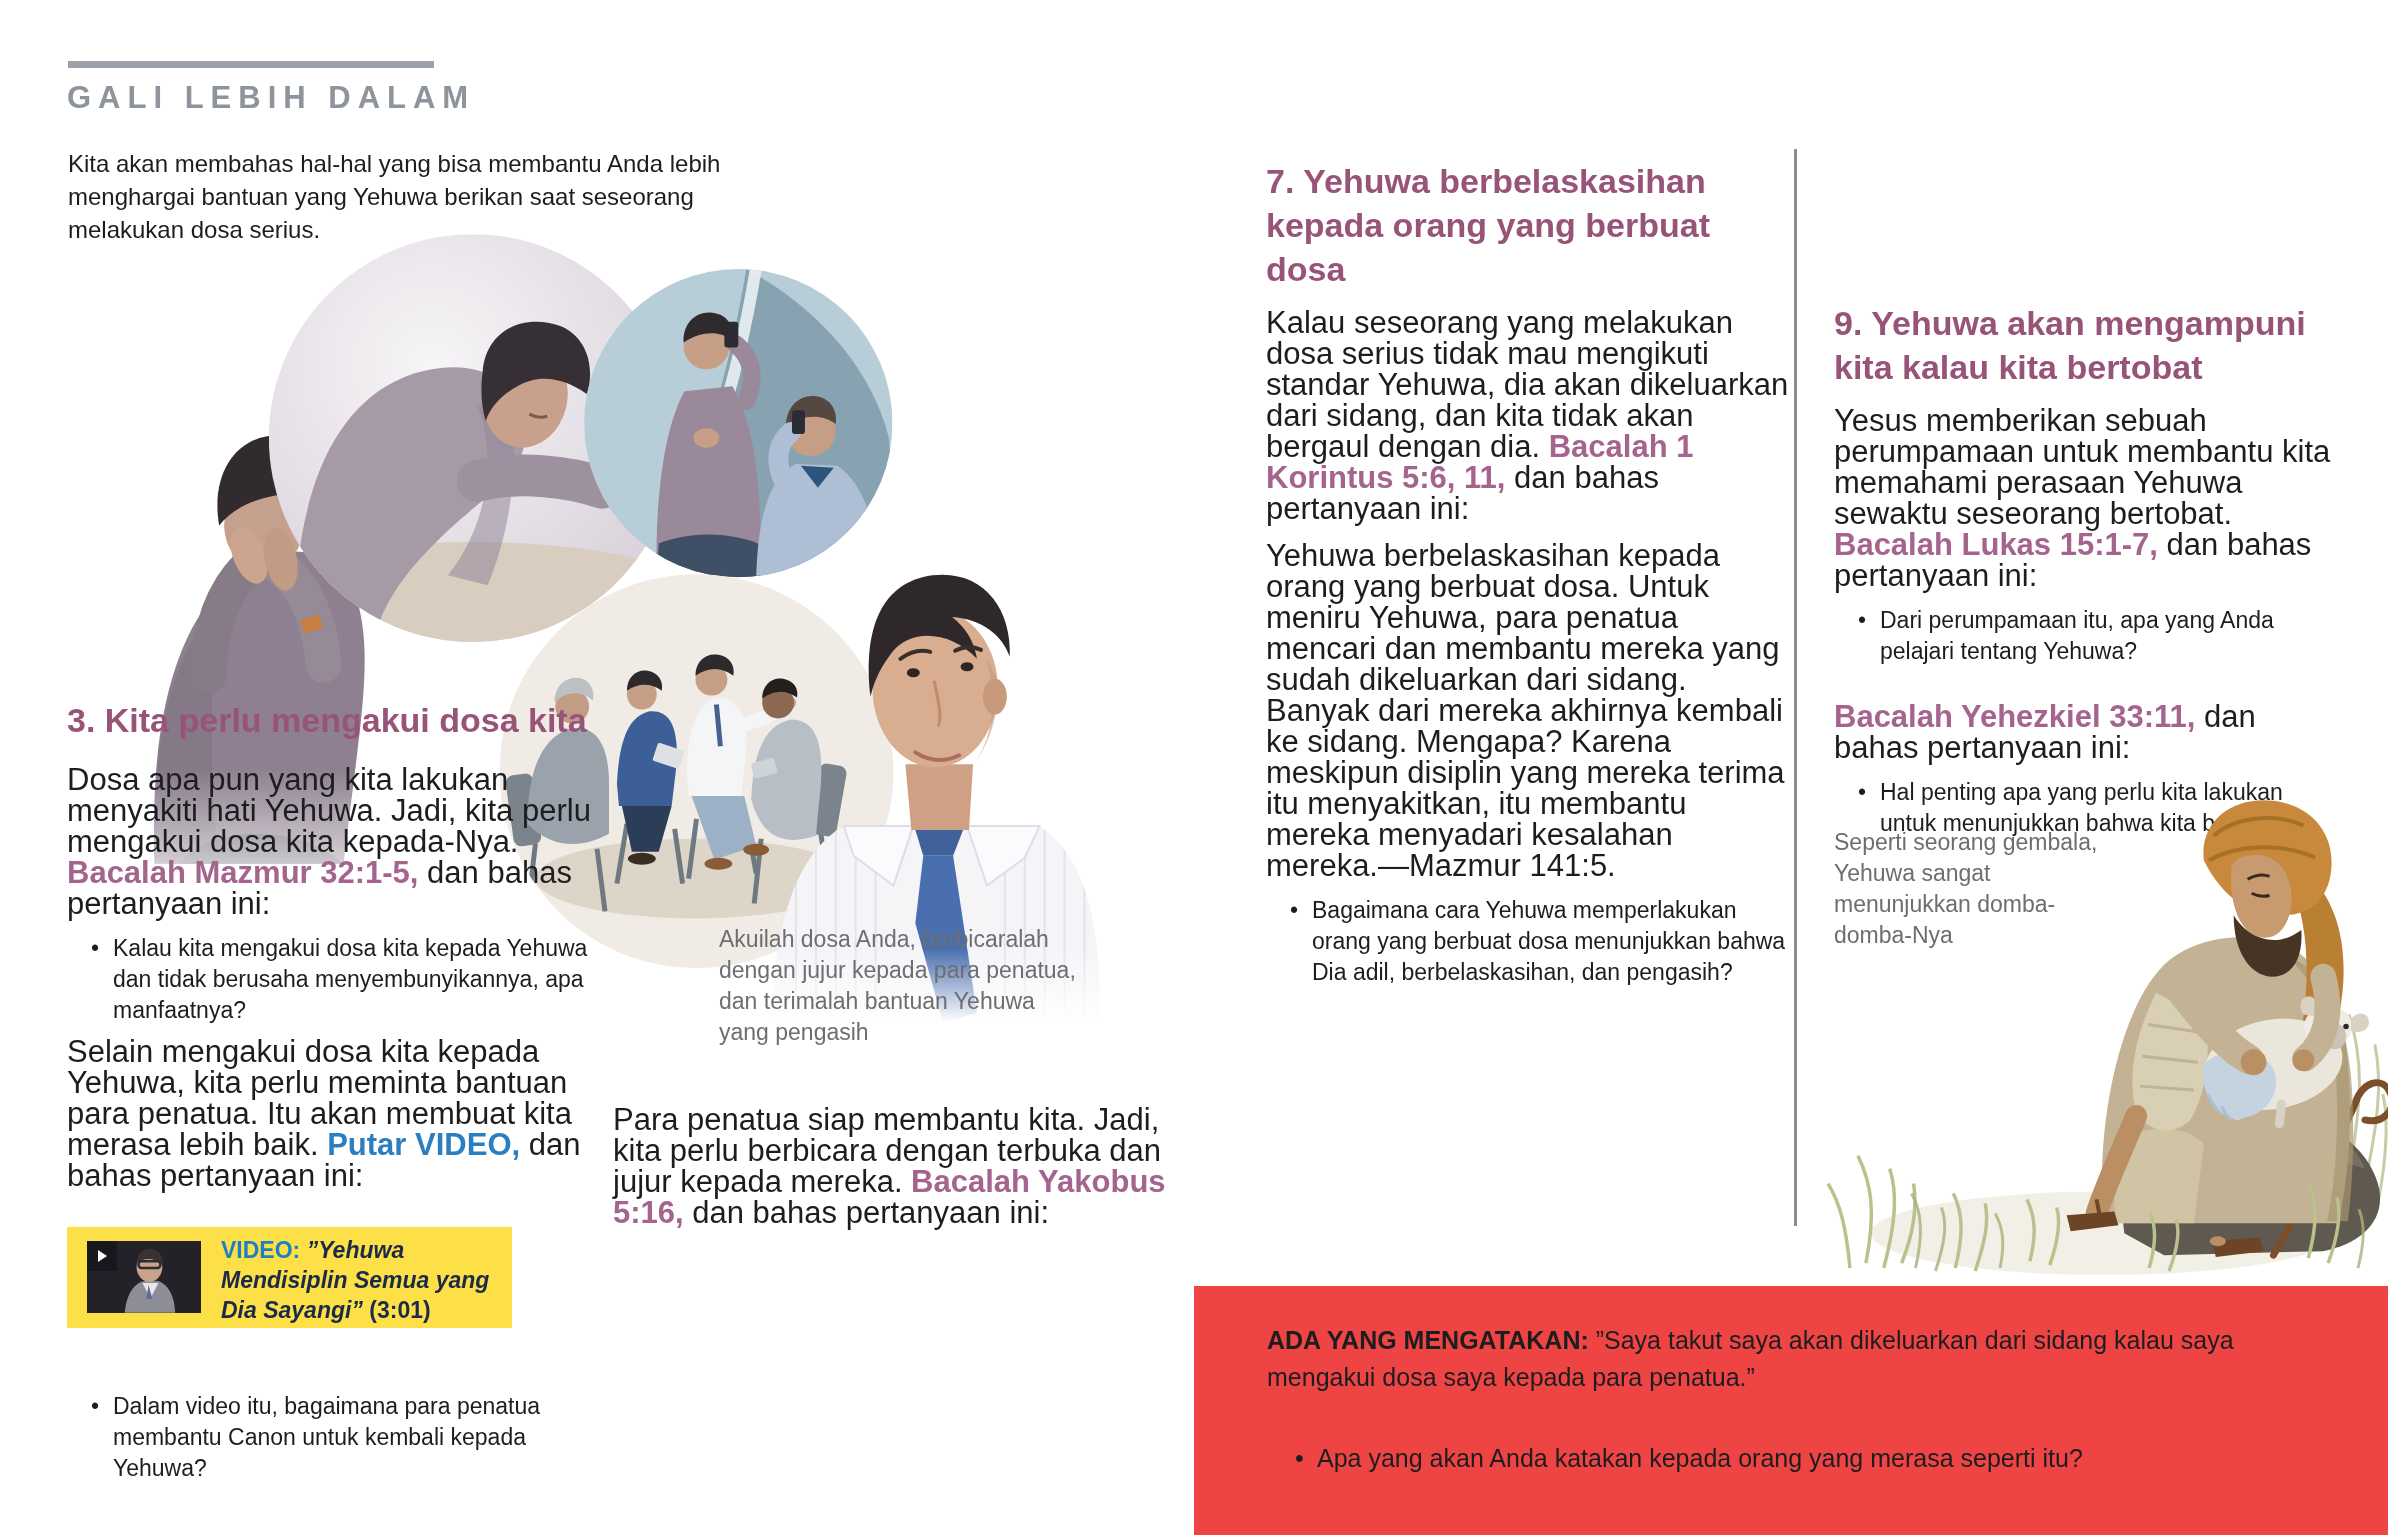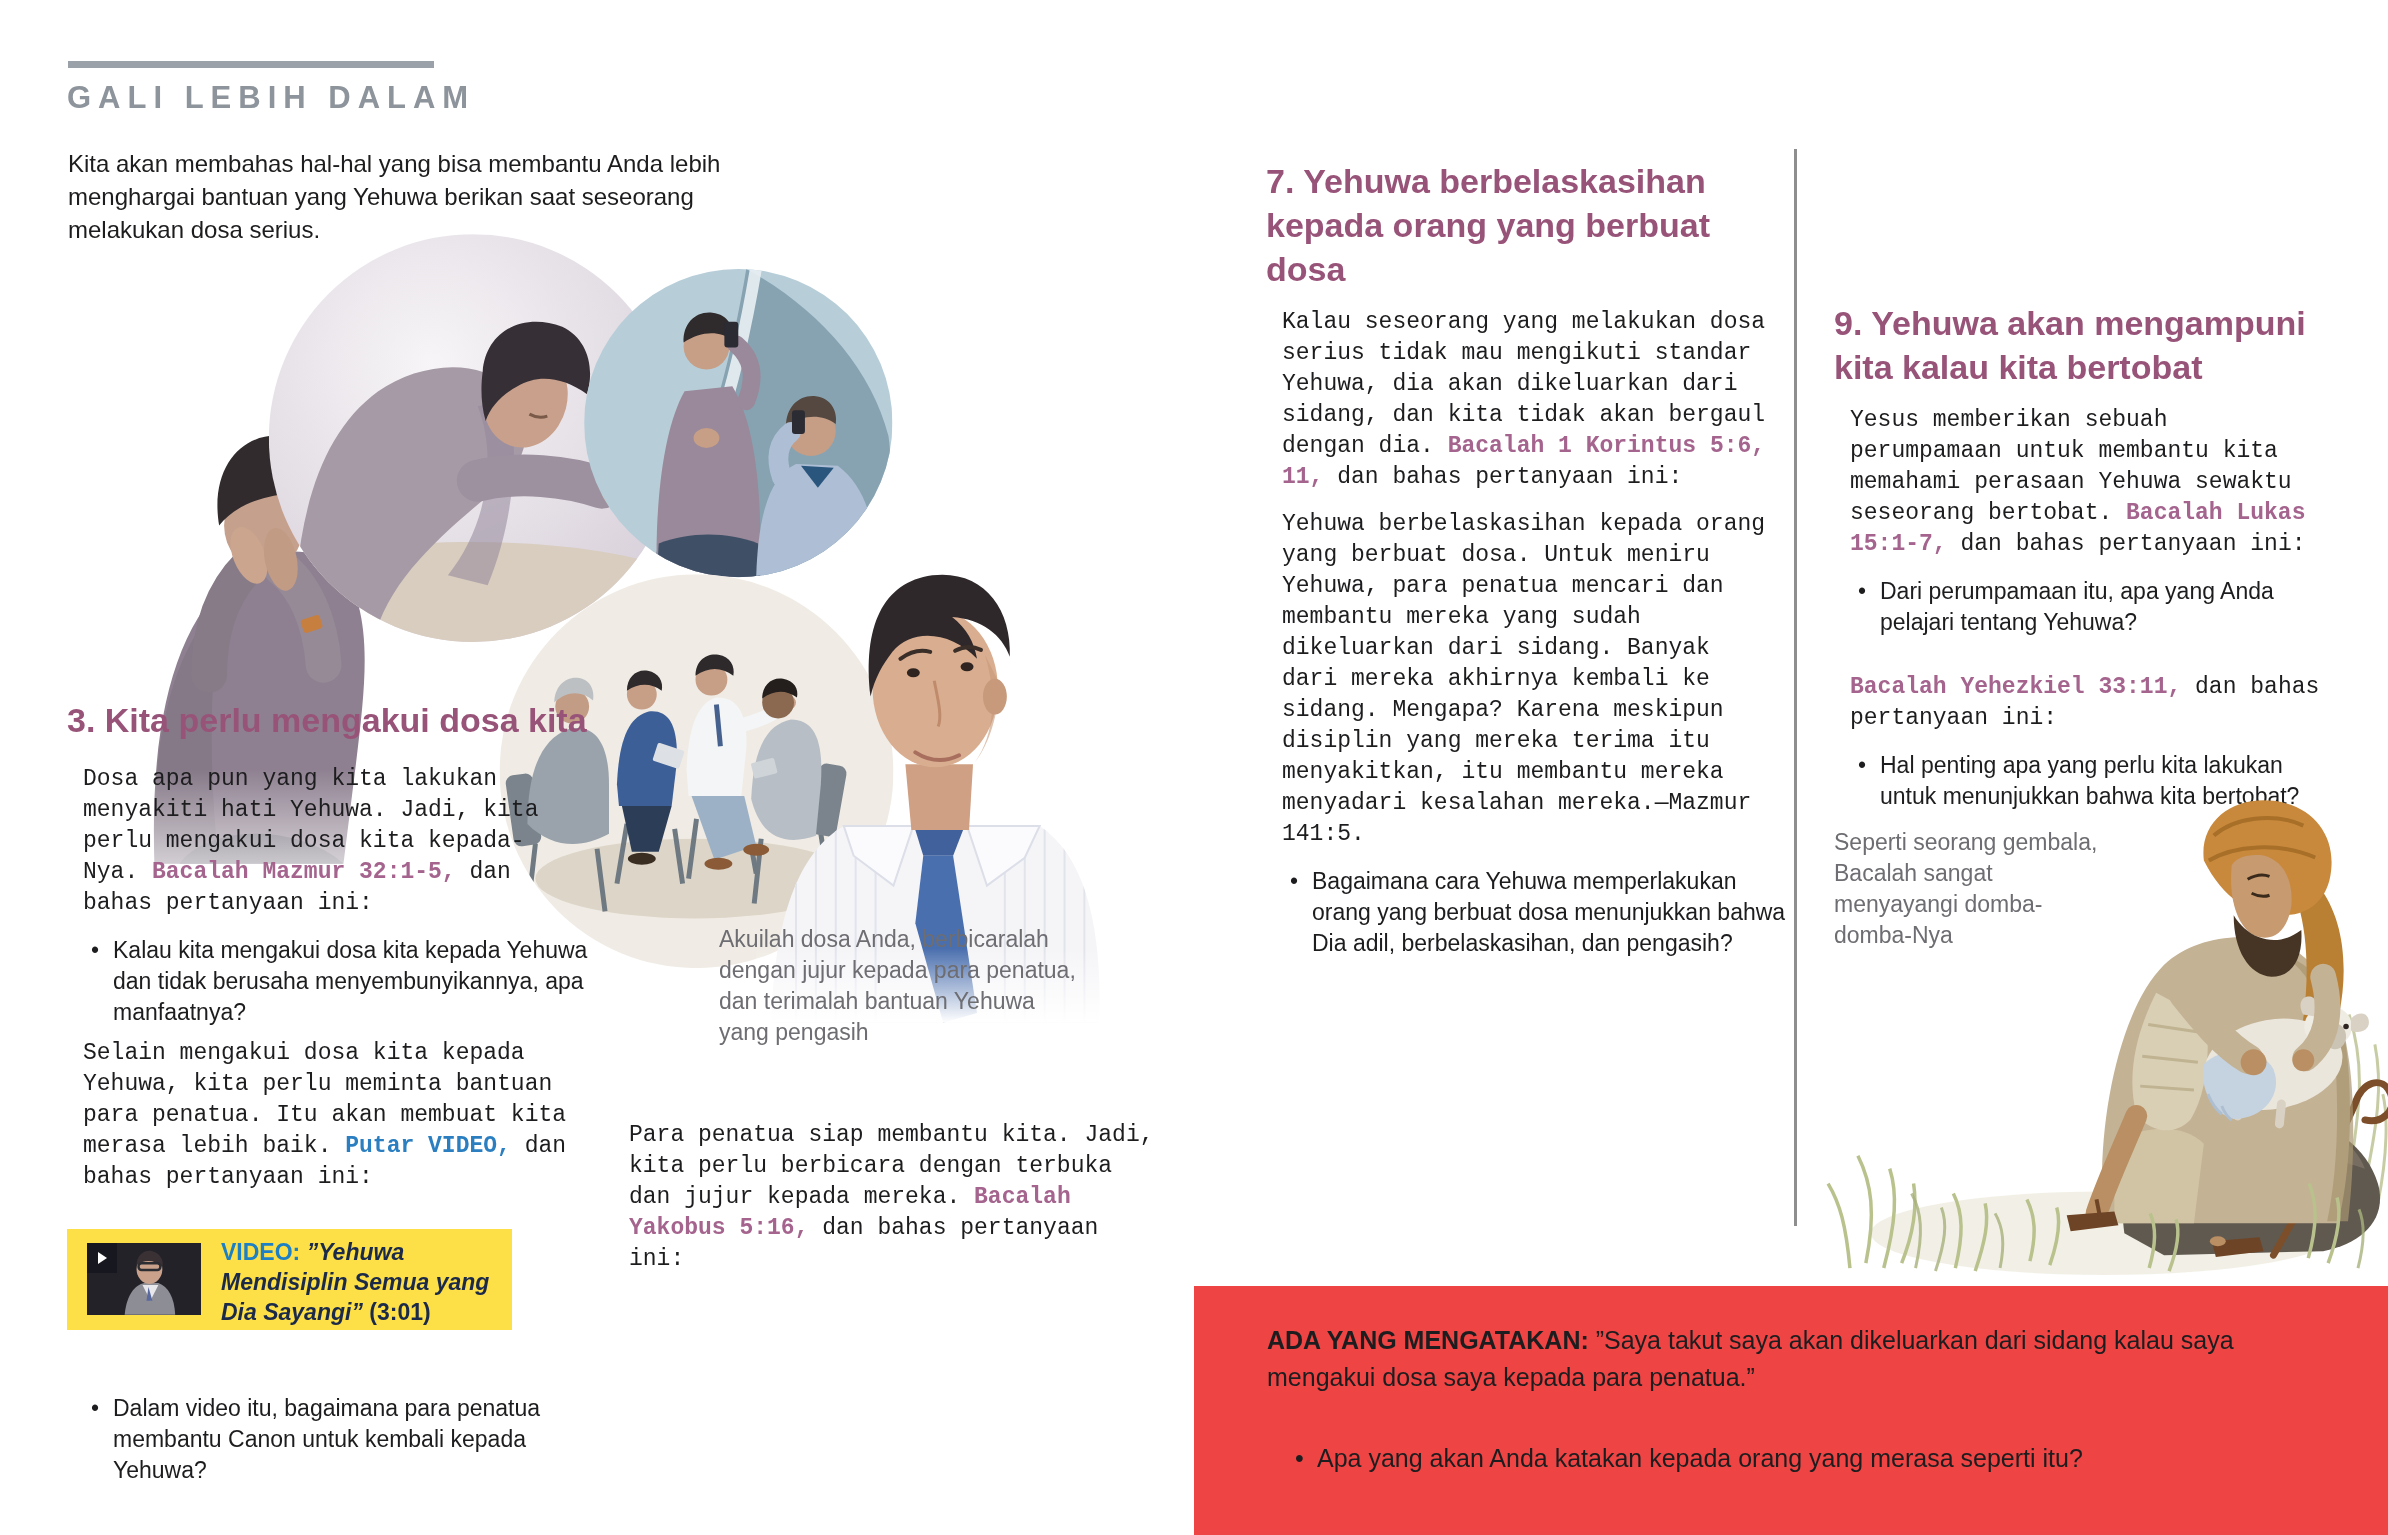--- a/index.html
+++ b/index.html
@@ -8,21 +8,21 @@
     background:#ffffff;color:#1d1d1f;
     font-family:"Liberation Sans","DejaVu Sans",sans-serif;
   }
   .abs{position:absolute;}
   
   .eyebrow-bar{left:68px;top:61px;width:366px;height:7px;background:#9aa1a8;}
   .eyebrow{left:67px;top:80px;font-size:31px;font-weight:bold;letter-spacing:7px;color:#8d949b;}
   .intro{left:68px;top:147px;width:657px;font-size:24px;line-height:33px;}
   
   .h-section{font-size:34px;line-height:44px;font-weight:bold;color:#985379;margin:0 0 0 0;}
-  .para{font-size:23px;line-height:31px;margin:16px;font-family:Liberation Mono, monospace;}
+  .para{font-size:31px;line-height:31px;margin:0;}
   .scripture{color:#a4648e;font-weight:bold;}
   .bluelink{color:#2b7fc0;font-weight:bold;}
   .li{position:relative;padding-left:46px;font-size:23px;line-height:31px;}
   .li::before{content:"•";position:absolute;left:24px;top:0;font-size:23px;color:#1d1d1f;}
   .caption{color:#6d6d72;font-size:23px;line-height:31px;}
   
   .col3{left:67px;top:698px;width:527px;}
   .midcol{left:613px;top:1104px;width:557px;}
   .col4{left:1266px;top:159px;width:527px;}
   .col5{left:1834px;top:301px;width:507px;}
@@ -235,21 +235,21 @@
 <div class="abs divider"></div>
 
 <div class="abs col5">
   <h2 class="h-section">9. Yehuwa akan mengampuni kita kalau kita bertobat</h2>
   <p class="para mt16"><span>Yesus memberikan sebuah perumpamaan untuk membantu kita memahami perasaan Yehuwa sewaktu seseorang bertobat. </span><span class="scripture">Bacalah Lukas 15:1-7,</span><span> dan bahas pertanyaan ini:</span></p>
   <div class="li mt14">Dari perumpamaan itu, apa yang Anda pelajari tentang Yehuwa?</div>
   <p class="para mt34"><span class="scripture">Bacalah Yehezkiel 33:11,</span><span> dan bahas pertanyaan ini:</span></p>
   <div class="li mt14">Hal penting apa yang perlu kita lakukan untuk menunjukkan bahwa kita bertobat?</div>
 </div>
 
-<div class="abs caption caption-shepherd">Seperti seorang gembala, Bacalah sangat menyayangi domba-domba-Nya</div>
+<div class="abs caption caption-shepherd">Seperti seorang gembala, Yehuwa sangat menunjukkan domba-domba-Nya</div>
 
 <svg class="abs" style="left:1806px;top:766px;" width="582" height="512" viewBox="0 0 585 515">
   <ellipse cx="300" cy="470" rx="235" ry="42" fill="#eceadb" opacity=".7"></ellipse>
 
   <g stroke="#c2c79b" stroke-width="3" fill="none" opacity=".9">
     <path d="M545,420 C558,340 562,300 546,250"></path>
     <path d="M560,430 C575,360 580,320 572,280"></path>
     <path d="M530,430 C538,370 534,330 520,300"></path>
     <path d="M575,440 C585,390 585,350 580,330"></path>
   </g>

